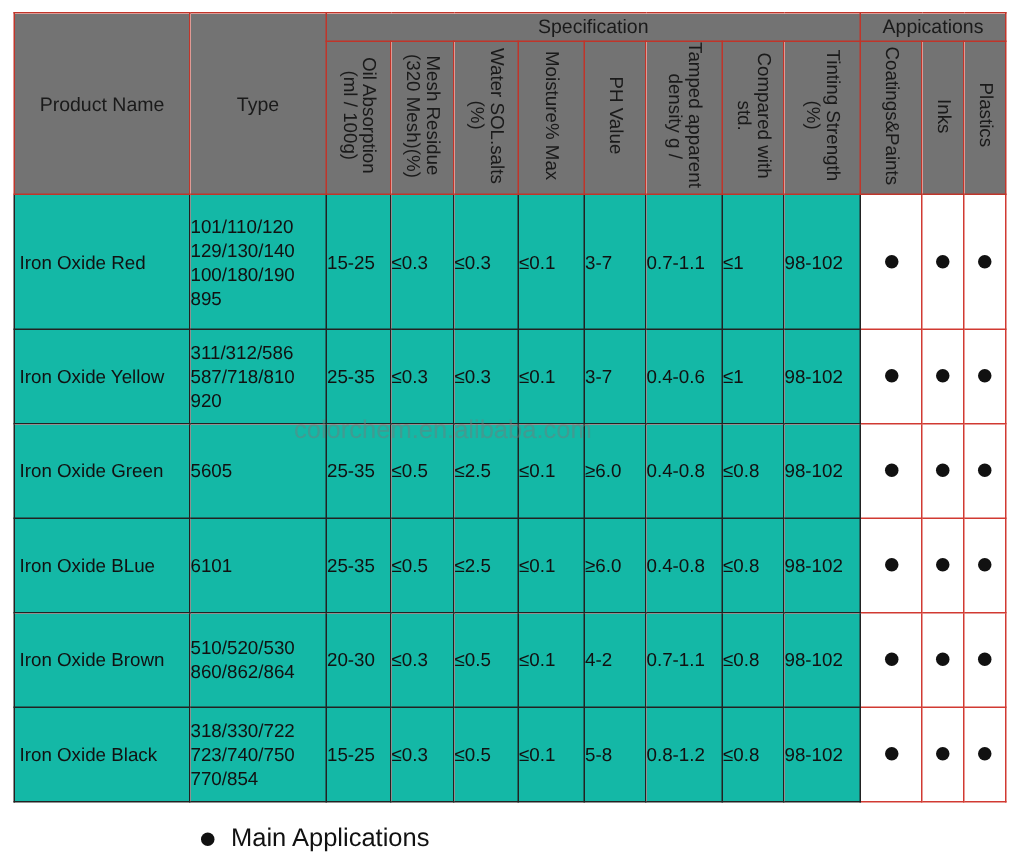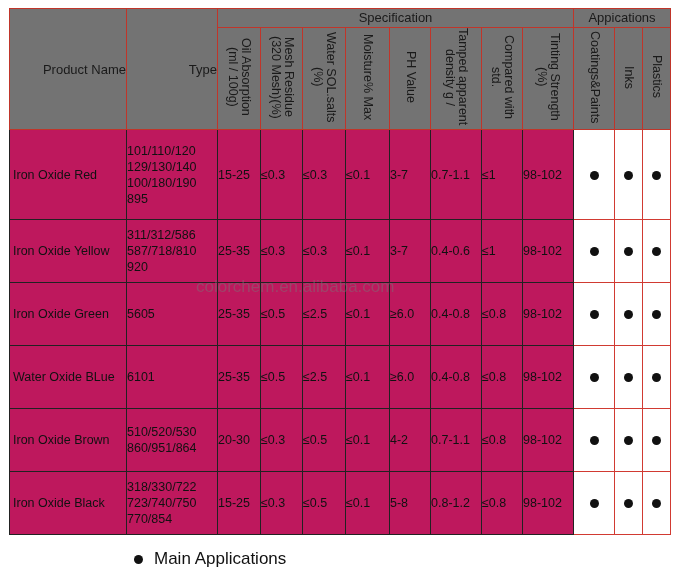--- a/index.html
+++ b/index.html
@@ -39,42 +39,42 @@
       font-size: 13px;
     }
     th.hdr.group {
       height: 18px;
       text-align: center;
       vertical-align: middle;
       font-size: 13px;
       line-height: 16px;
     }
     th.hdr.big {
-      text-align: right;
+      text-align: center;
       vertical-align: middle;
       font-size: 13px;
     }
     th.hdr.rot {
       height: 100px;
       vertical-align: middle;
       text-align: center;
     }
     .vtext {
       writing-mode: vertical-rl;
       display: inline-block;
       font-size: 12.5px;
       line-height: 13px;
       text-align: center;
       max-height: 98px;
       white-space: normal;
       word-break: break-word;
     }
     
     td.cell {
-      background: #be185d;
+      background: #14b8a6;
       border: 1.5px solid #222222;
       vertical-align: middle;
       text-align: left;
       padding-left: 2px;
       font-size: 12.5px;
       line-height: 16px;
       white-space: nowrap;
     }
     td.cell.name {
       padding-left: 3px;
@@ -226,42 +226,42 @@
         <td class="cell">≥6.0</td>
         <td class="cell">0.4-0.8</td>
         <td class="cell">≤0.8</td>
         <td class="cell">98-102</td>
         <td class="app"><span class="dot"></span></td>
         <td class="app"><span class="dot"></span></td>
         <td class="app"><span class="dot"></span></td>
       </tr>
 
       <tr class="r-blue">
-        <td class="cell name">Water Oxide BLue</td>
+        <td class="cell name">Iron Oxide BLue</td>
         <td class="cell">
           <div>6101</div>
         </td>
         <td class="cell">25-35</td>
         <td class="cell">≤0.5</td>
         <td class="cell">≤2.5</td>
         <td class="cell">≤0.1</td>
         <td class="cell">≥6.0</td>
         <td class="cell">0.4-0.8</td>
         <td class="cell">≤0.8</td>
         <td class="cell">98-102</td>
         <td class="app"><span class="dot"></span></td>
         <td class="app"><span class="dot"></span></td>
         <td class="app"><span class="dot"></span></td>
       </tr>
 
       <tr class="r-brown">
         <td class="cell name">Iron Oxide Brown</td>
         <td class="cell">
           <div>510/520/530</div>
-          <div>860/951/864</div>
+          <div>860/862/864</div>
         </td>
         <td class="cell">20-30</td>
         <td class="cell">≤0.3</td>
         <td class="cell">≤0.5</td>
         <td class="cell">≤0.1</td>
         <td class="cell">4-2</td>
         <td class="cell">0.7-1.1</td>
         <td class="cell">≤0.8</td>
         <td class="cell">98-102</td>
         <td class="app"><span class="dot"></span></td>

